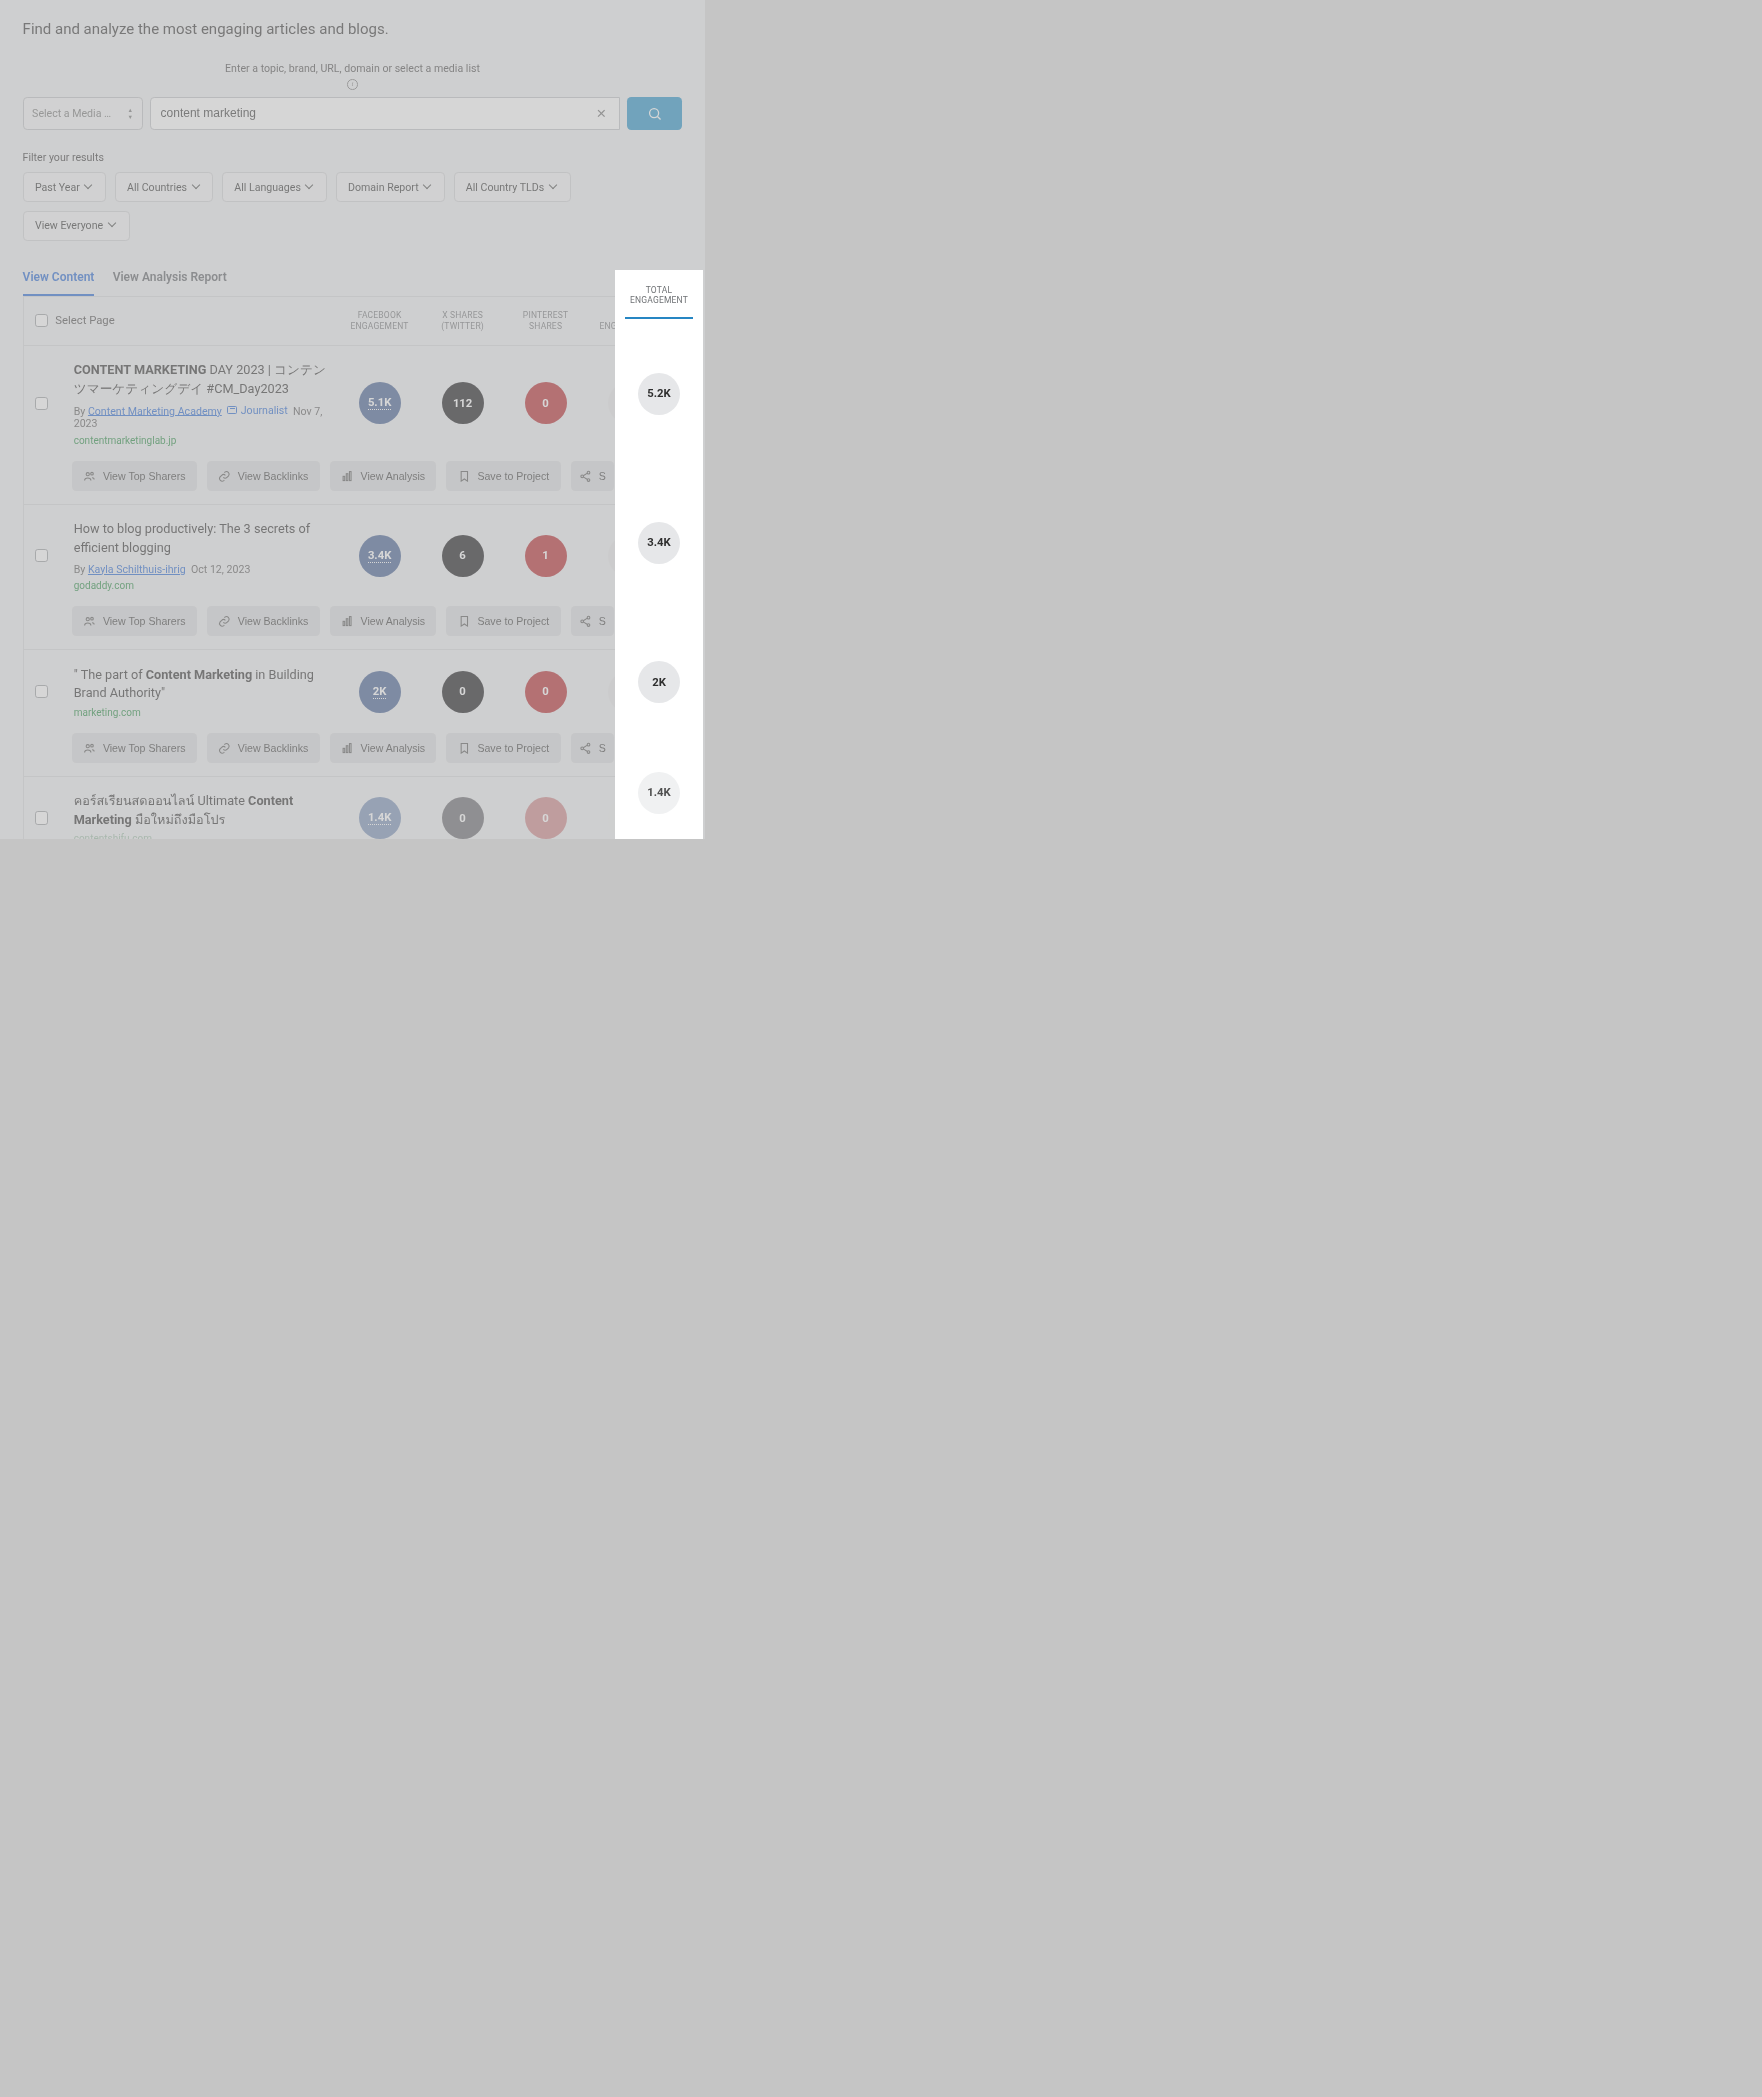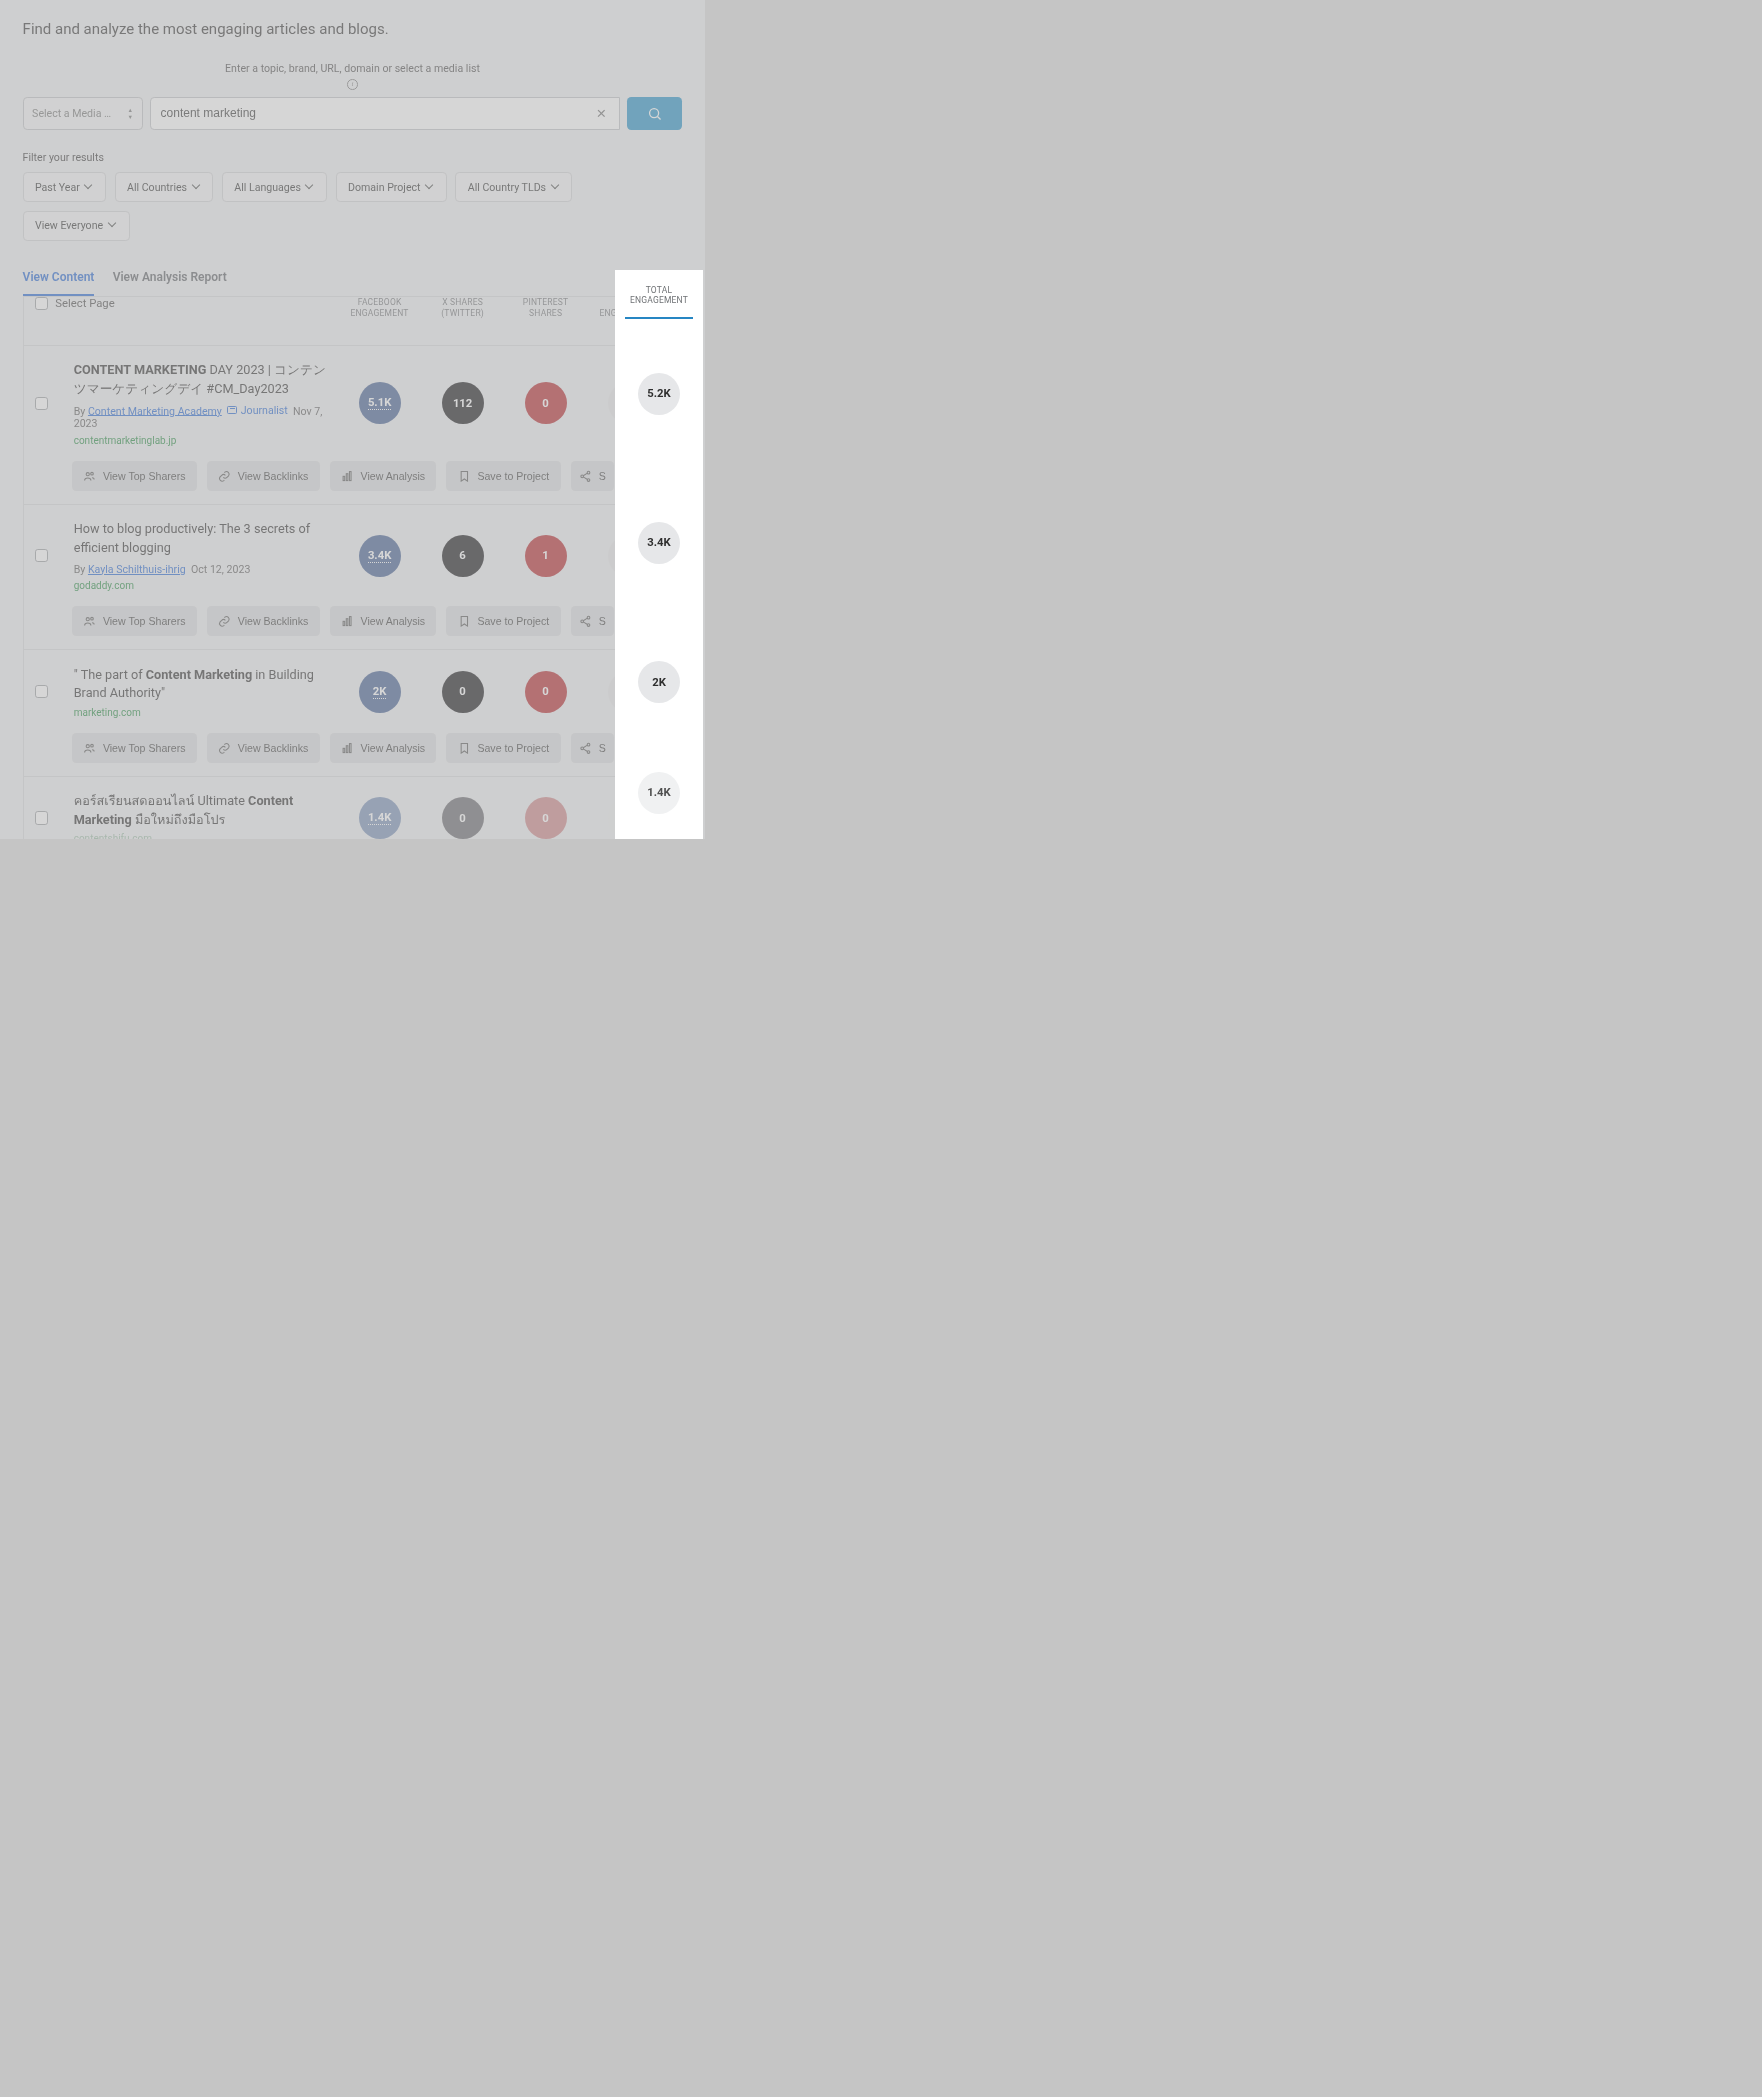--- a/index.html
+++ b/index.html
@@ -239,20 +239,21 @@
 }
 
 .results-table {
   border: 0.7px solid #d7d9db;
   border-top: none;
   border-radius: 0 0 4.2px 4.2px;
 }
 
 .table-header {
   display: flex;
+  align-items: center;
   height: 49px;
   border-bottom: 0.7px solid #d7d9db;
   padding: 0 11.3px;
 }
 
 .checkbox {
   width: 13.4px;
   height: 13.4px;
   border: 1.4px solid #9a9da1;
   border-radius: 2.8px;
@@ -507,21 +508,21 @@
       </div>
       <div class="filter-pill">
         <span>All Countries</span>
         <span class="chev-down"></span>
       </div>
       <div class="filter-pill">
         <span>All Languages</span>
         <span class="chev-down"></span>
       </div>
       <div class="filter-pill">
-        <span>Domain Project</span>
+        <span>Domain Report</span>
         <span class="chev-down"></span>
       </div>
       <div class="filter-pill">
         <span>All Country TLDs</span>
         <span class="chev-down"></span>
       </div>
       <div class="filter-pill">
         <span>View Everyone</span>
         <span class="chev-down"></span>
       </div>

